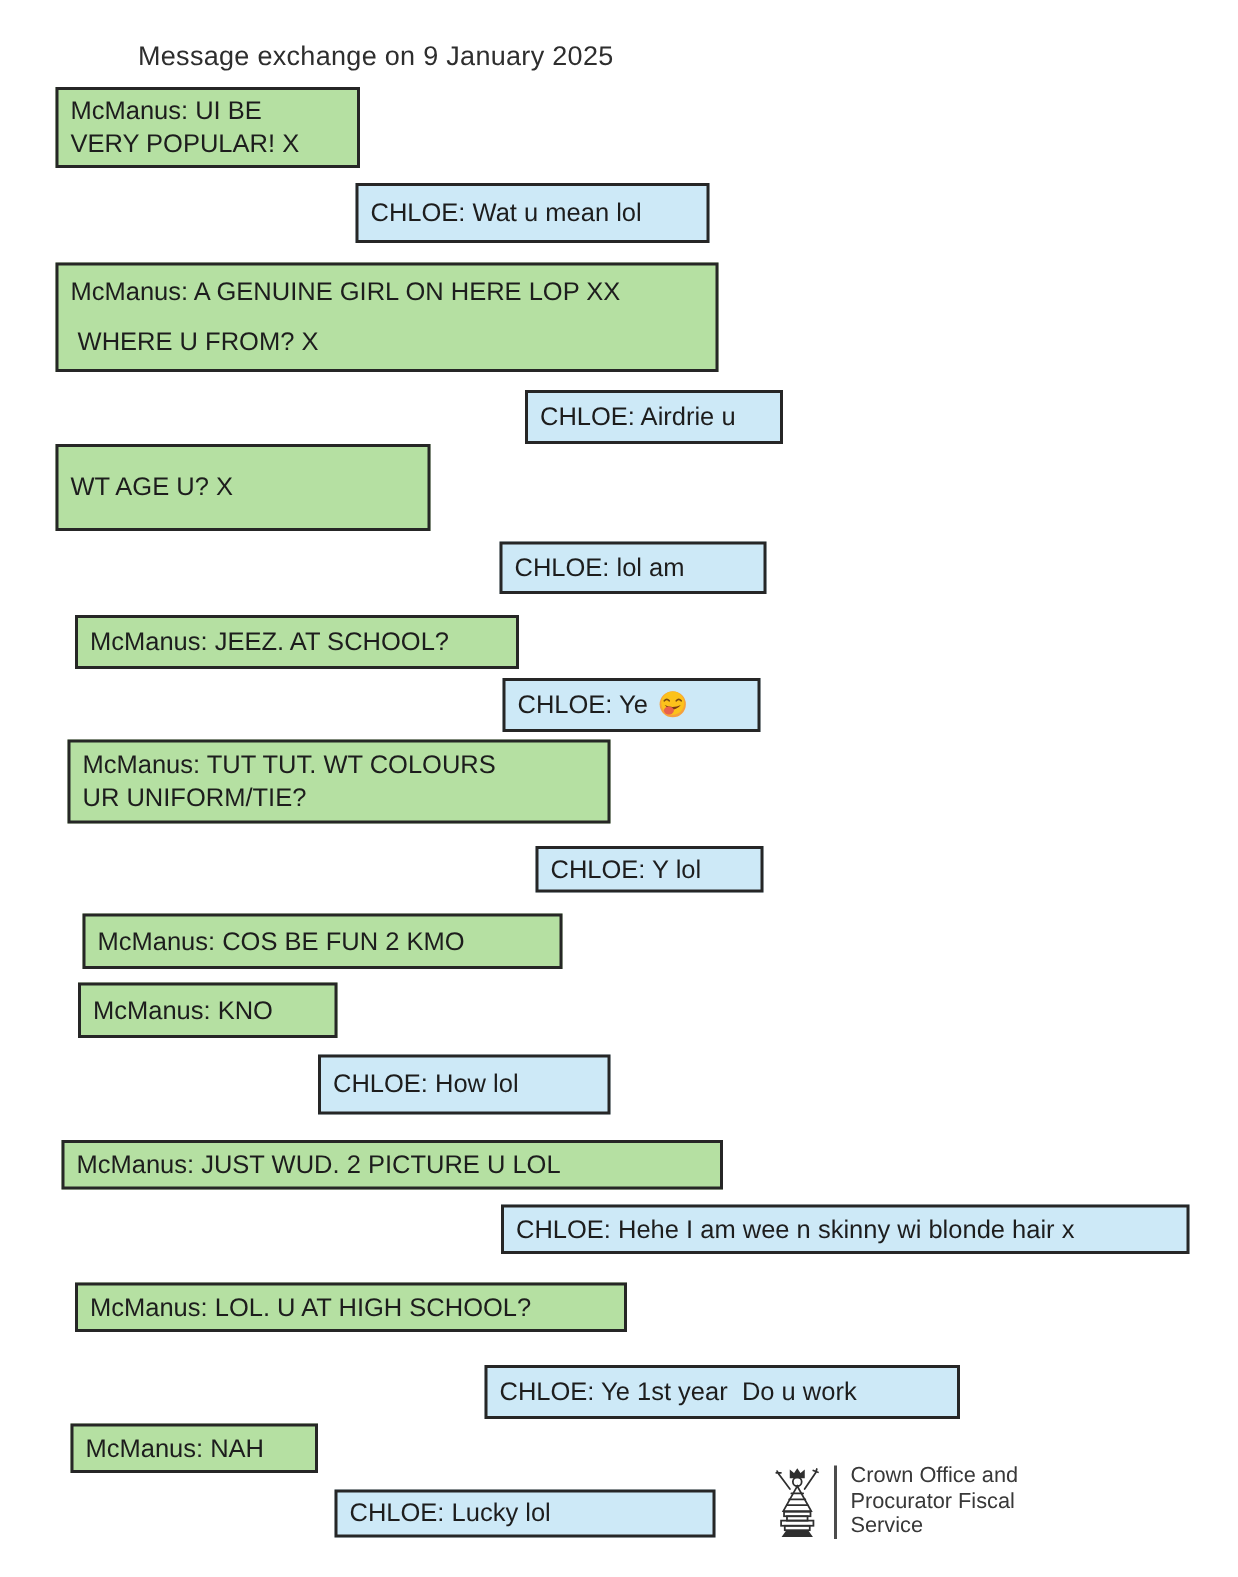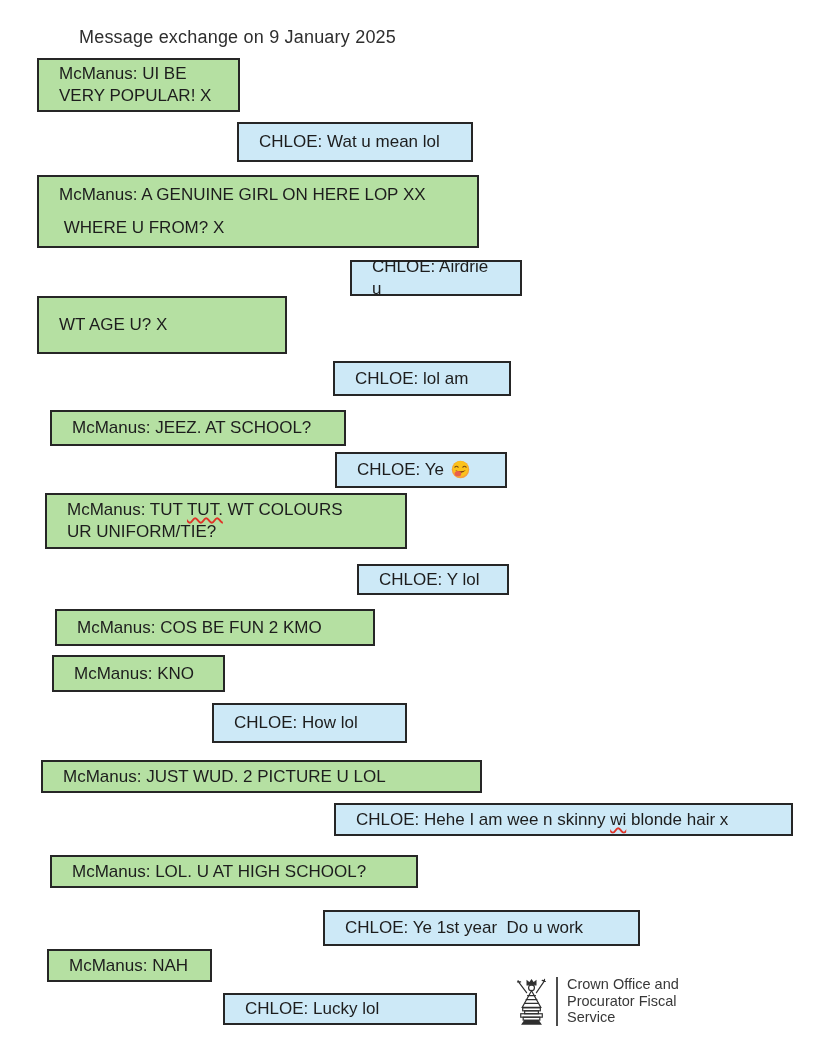--- a/index.html
+++ b/index.html
@@ -1,29 +1,29 @@
 <!DOCTYPE html>
 <html style="--green: #b5e0a2; --blue: #cde9f7; --border: #262626; --text: #1d1d1d; --ul: #2e6db4; --sq: #e03328;"><head>
 <meta charset="utf-8">
 <style>
   *{box-sizing:border-box;margin:0;padding:0}
   html,body{background:#fff}
   body{font-family:"Liberation Sans",sans-serif;color:var(--text,#1d1d1d)}
   .canvas{position:relative;width:825px;height:1051px;background:#fff;overflow:hidden}
-  .title{position:absolute;left:79px;top:27px;font-size:18px;letter-spacing:.2px;color:#2e2e2e}
+  .title{position:absolute;left:92px;top:27px;font-size:18px;letter-spacing:.2px;color:#2e2e2e}
   .bubble{position:absolute;display:flex;flex-direction:column;justify-content:center;
-          border:2px solid var(--border,#262626);padding:0 20px;font-size:17px;color:var(--text,#1d1d1d)}
+          border:2px solid var(--border,#262626);padding:0 8px;font-size:17px;color:var(--text,#1d1d1d)}
   .bubble.green{background:var(--green,#b5e0a2)}
   .bubble.blue{background:var(--blue,#cde9f7)}
   .line{line-height:22px;white-space:pre-wrap}
   .bubble.wide-gap .line + .line{margin-top:11px}
   .seg{white-space:pre-wrap}
   .seg-underline{text-decoration-color:var(--ul,#2e6db4);
                  text-decoration-thickness:2px;text-underline-offset:3px}
-  .seg-squiggle{text-decoration:underline;text-decoration-style:wavy;
+  .seg-squiggle{text-decoration-style:wavy;
                 text-decoration-color:var(--sq,#e03328);text-decoration-thickness:1.5px;
                 text-underline-offset:2px}
   .seg-emoji svg{vertical-align:-4px;margin-left:2px}
   .footer-logo{position:absolute;left:514px;top:975px;display:flex;align-items:flex-end}
   .crest{width:36px;height:49px;flex:0 0 auto}
   .logo-divider{width:2px;height:49px;background:#4c4c4c;margin:0 9px 0 6px;flex:0 0 auto}
   .org{font-size:14.5px;line-height:16.5px;color:#383838;padding-top:1px}
   .org div{white-space:pre}
 </style>
 </head>

